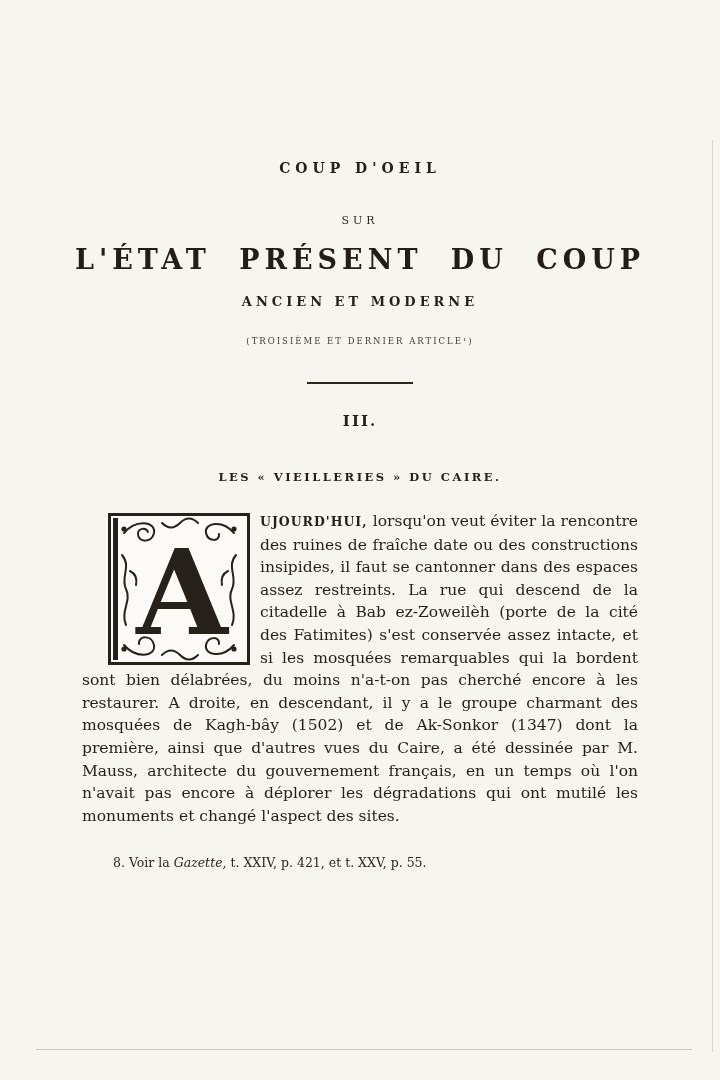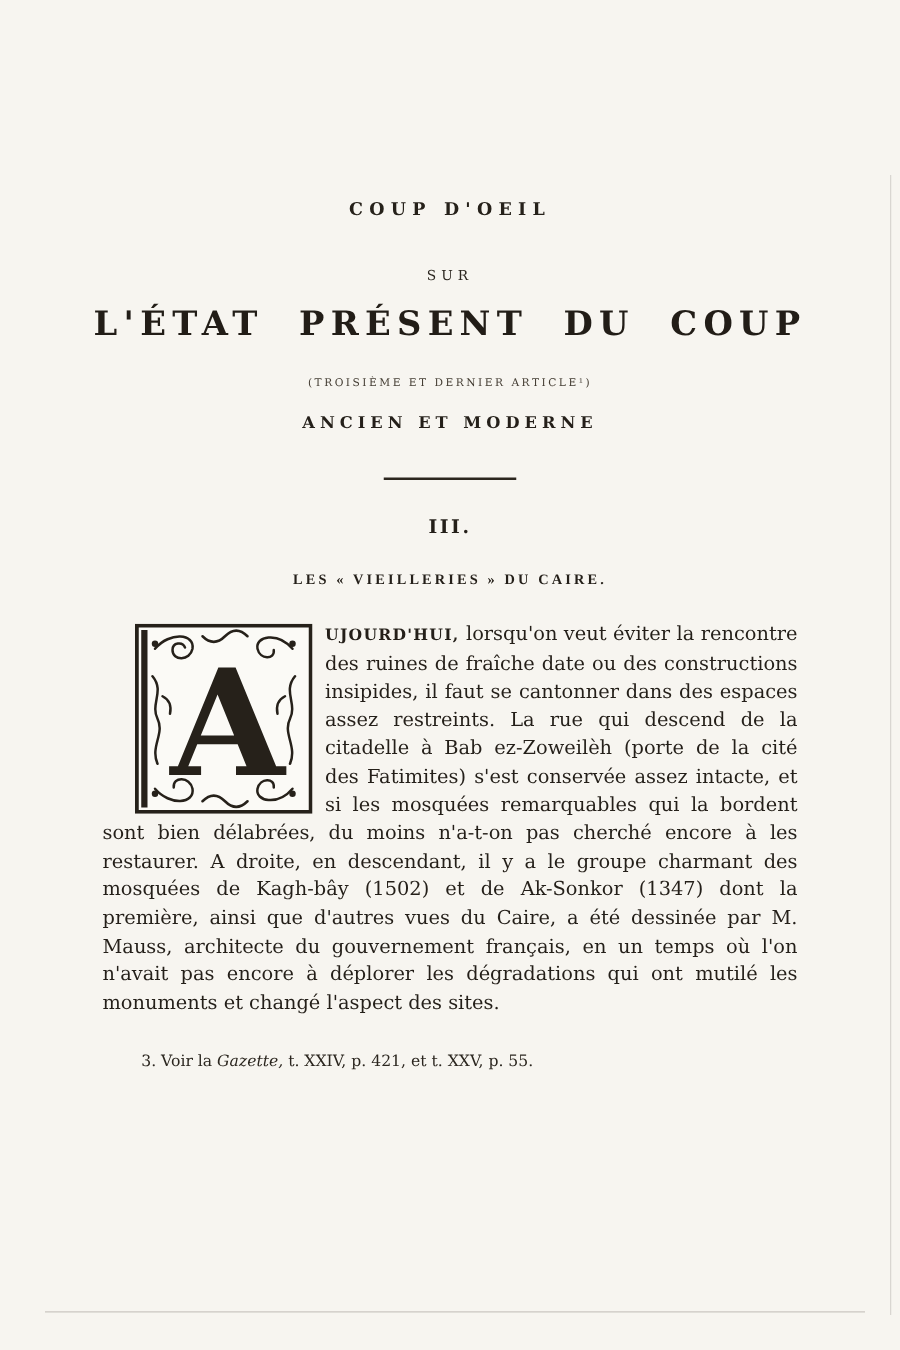--- a/index.html
+++ b/index.html
@@ -33,21 +33,21 @@
   .series-note {
     margin-top:27px; font-size:8.5px; letter-spacing:2px; color:#433c32;
   }
   .rule {
     width:106px; height:2px; background:#2c261e; margin:36px auto 0;
   }
   .section-number {
     margin-top:28px; font-size:15px; letter-spacing:2px; font-weight:bold;
   }
   .section-heading {
-    margin-top:28px; font-size:11.5px; font-weight:bold; letter-spacing:2.5px;font-family:Liberation Serif, serif;
+    margin-top:40px; font-size:11.5px; font-weight:bold; letter-spacing:2.5px;
   }
   .body-text {
     margin:26px auto 0; width:556px;
     font-size:15.5px; line-height:22.6px; text-align:justify;
   }
   .dropcap-box {
     float:left;
     width:142px; height:152px;
     margin:3px 10px 2px 26px;
   }
@@ -73,23 +73,23 @@
 <body>
 
 <div class="page">
 
   <div class="centered kicker">COUP D'OEIL</div>
 
   <div class="centered sur">SUR</div>
 
   <div class="centered main-title">L'ÉTAT PRÉSENT DU COUP</div>
 
+  <div class="centered subtitle">ANCIEN ET MODERNE</div>
+
   <div class="centered series-note">(TROISIÈME ET DERNIER ARTICLE¹)</div>
-
-  <div class="centered subtitle">ANCIEN ET MODERNE</div>
 
   <div class="rule"></div>
 
   <div class="centered section-number">III.</div>
 
   <div class="centered section-heading">LES « VIEILLERIES » DU CAIRE.</div>
 
   <div class="body-text">
     <p>
       <span class="dropcap-box">
@@ -113,18 +113,18 @@
             <circle cx="126" cy="16" r="2.6"></circle>
             <circle cx="16" cy="136" r="2.6"></circle>
             <circle cx="126" cy="136" r="2.6"></circle>
           </g>
           <text x="74" y="121" font-family="'DejaVu Serif',serif" font-size="118" font-weight="bold" text-anchor="middle" fill="#26211a">A</text>
         </svg>
       </span><span class="lead-smallcaps">UJOURD'HUI,</span><span> lorsqu'on veut éviter la rencontre des ruines de fraîche date ou des constructions insipides, il faut se cantonner dans des espaces assez restreints. La rue qui descend de la citadelle à Bab ez-Zoweilèh (porte de la cité des Fatimites) s'est conservée assez intacte, et si les mosquées remarquables qui la bordent sont bien délabrées, du moins n'a-t-on pas cherché encore à les restaurer. A droite, en descendant, il y a le groupe charmant des mosquées de Kagh-bây (1502) et de Ak-Sonkor (1347) dont la première, ainsi que d'autres vues du Caire, a été dessinée par M. Mauss, architecte du gouvernement français, en un temps où l'on n'avait pas encore à déplorer les dégradations qui ont mutilé les monuments et changé l'aspect des sites.</span>
     </p>
   </div>
 
-  <div class="footnote"><span>3. Voir la </span><span class="italic">Gazette,</span><span> t. XXIV, p. 421, et t. XXV, p. 55.</span></div>
+  <div class="footnote"><span>8. Voir la </span><span class="italic">Gazette,</span><span> t. XXIV, p. 421, et t. XXV, p. 55.</span></div>
 
   <div class="scan-line-bottom"></div>
   <div class="scan-line-right"></div>
 
 </div>
 
 </body></html>

